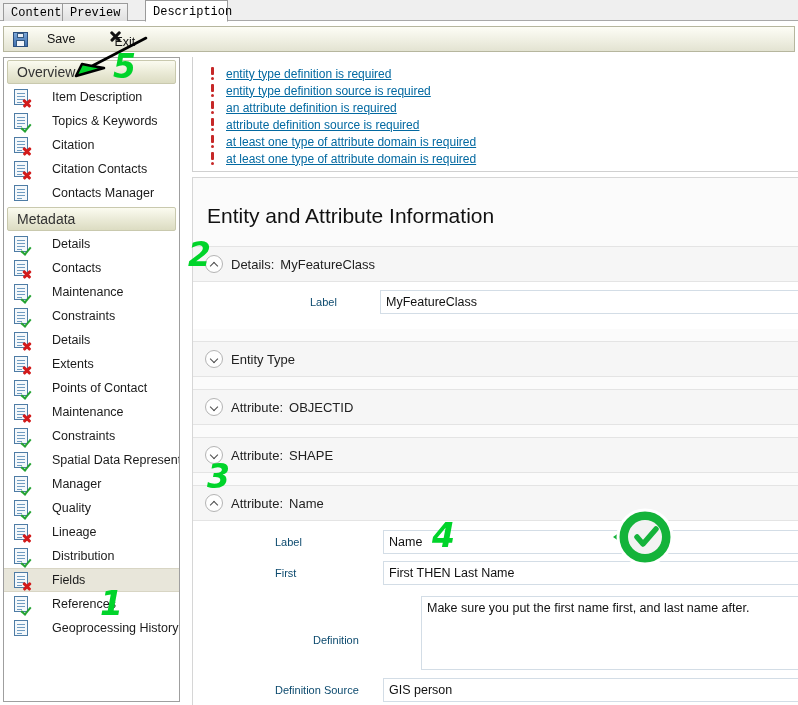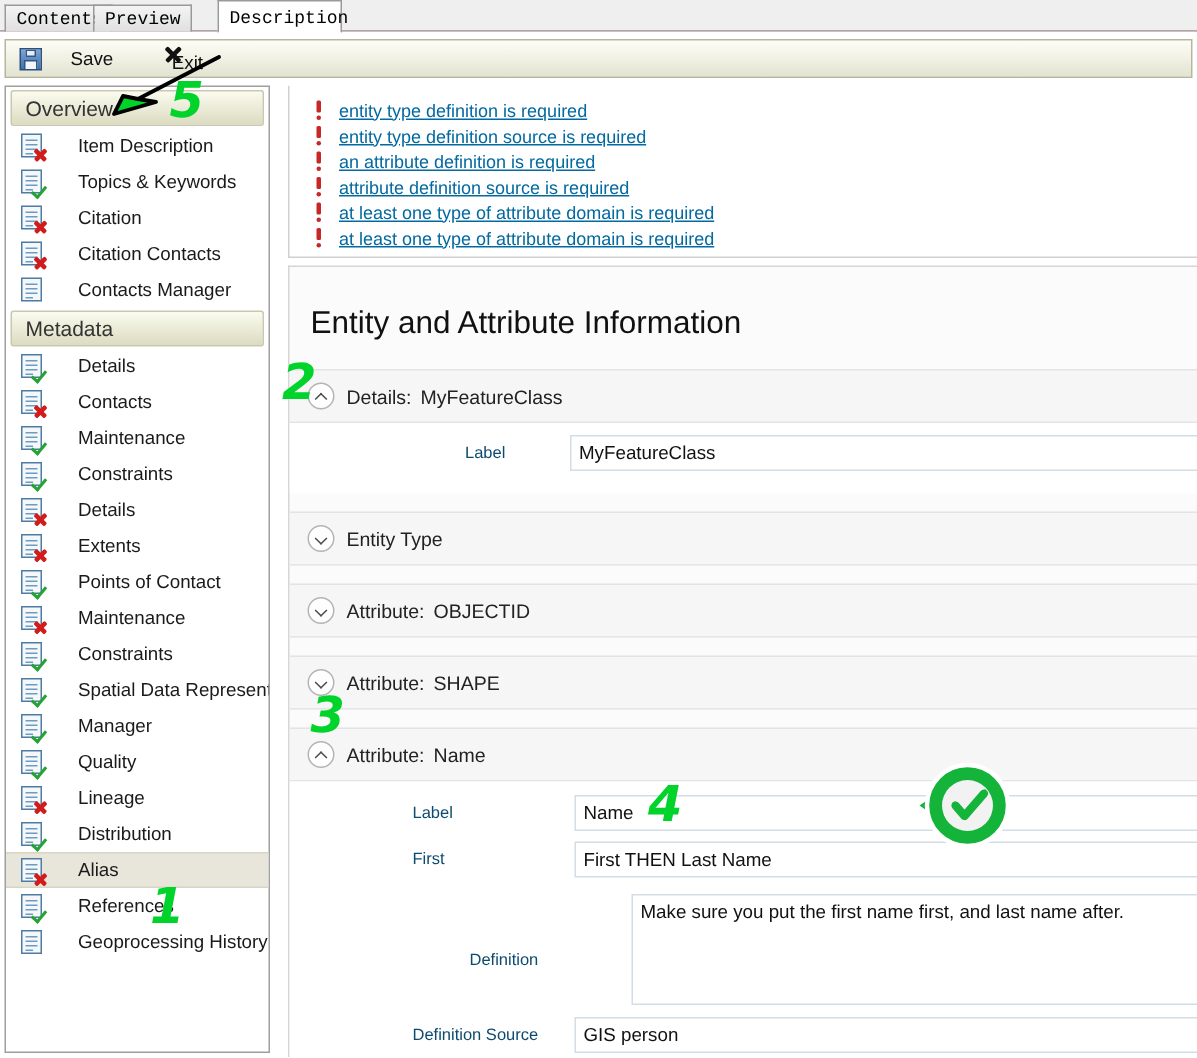--- a/index.html
+++ b/index.html
@@ -604,21 +604,21 @@
           <span class="nav-label">Distribution</span>
         </div>
         <div class="nav-item selected">
           <span class="ico-doc">
             <i></i>
             <i></i>
             <i></i>
             <i></i>
             <span class="badge err"></span>
           </span>
-          <span class="nav-label">Alias</span>
+          <span class="nav-label">Fields</span>
         </div>
         <div class="nav-item">
           <span class="ico-doc">
             <i></i>
             <i></i>
             <i></i>
             <i></i>
             <span class="badge ok"></span>
           </span>
           <span class="nav-label">References</span>

